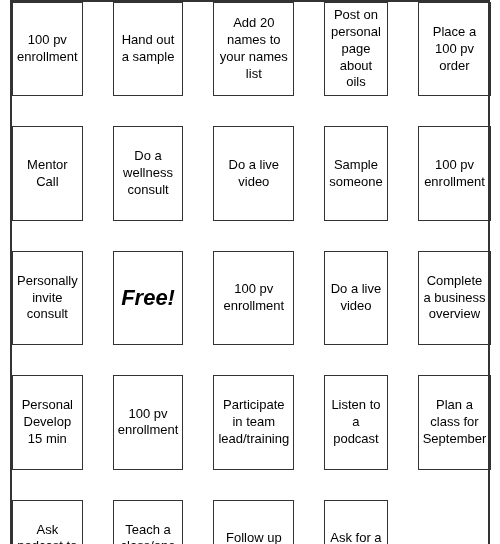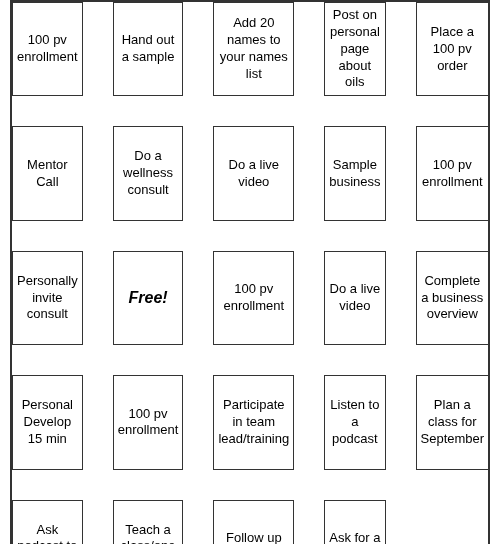--- a/index.html
+++ b/index.html
@@ -42,21 +42,21 @@
       min-height: 88px;
       display: flex;
       align-items: center;
       justify-content: center;
       text-align: center;
       padding: 4px;
       font-size: 13px;
       line-height: 1.3;
     }
     .bingo-cell.free {
-      font-size: 16px;
+      font-size: 22px;
       font-weight: bold;
       font-style: italic;
     }
   </style>
 </head>
 <body>
 
 <div class="bingo-card">
   <div class="bingo-header">
   <div class="bingo-header-cell">B</div>
@@ -67,21 +67,21 @@
     </div>
   <div class="bingo-grid">
   <div class="bingo-cell">100 pv enrollment</div>
       <div class="bingo-cell">Hand out a sample</div>
       <div class="bingo-cell">Add 20 names to your names list</div>
       <div class="bingo-cell">Post on personal page about oils</div>
       <div class="bingo-cell">Place a 100 pv order</div>
       <div class="bingo-cell">Mentor Call</div>
       <div class="bingo-cell">Do a wellness consult</div>
       <div class="bingo-cell">Do a live video</div>
-      <div class="bingo-cell">Sample business</div>
+      <div class="bingo-cell">Sample someone</div>
       <div class="bingo-cell">100 pv enrollment</div>
       <div class="bingo-cell">Personally invite consult</div>
       <div class="bingo-cell free">Free!</div>
       <div class="bingo-cell">100 pv enrollment</div>
       <div class="bingo-cell">Do a live video</div>
       <div class="bingo-cell">Complete a business overview</div>
       <div class="bingo-cell">Personal Develop 15 min</div>
       <div class="bingo-cell">100 pv enrollment</div>
       <div class="bingo-cell">Participate in team lead/training</div>
       <div class="bingo-cell">Listen to a podcast</div>

